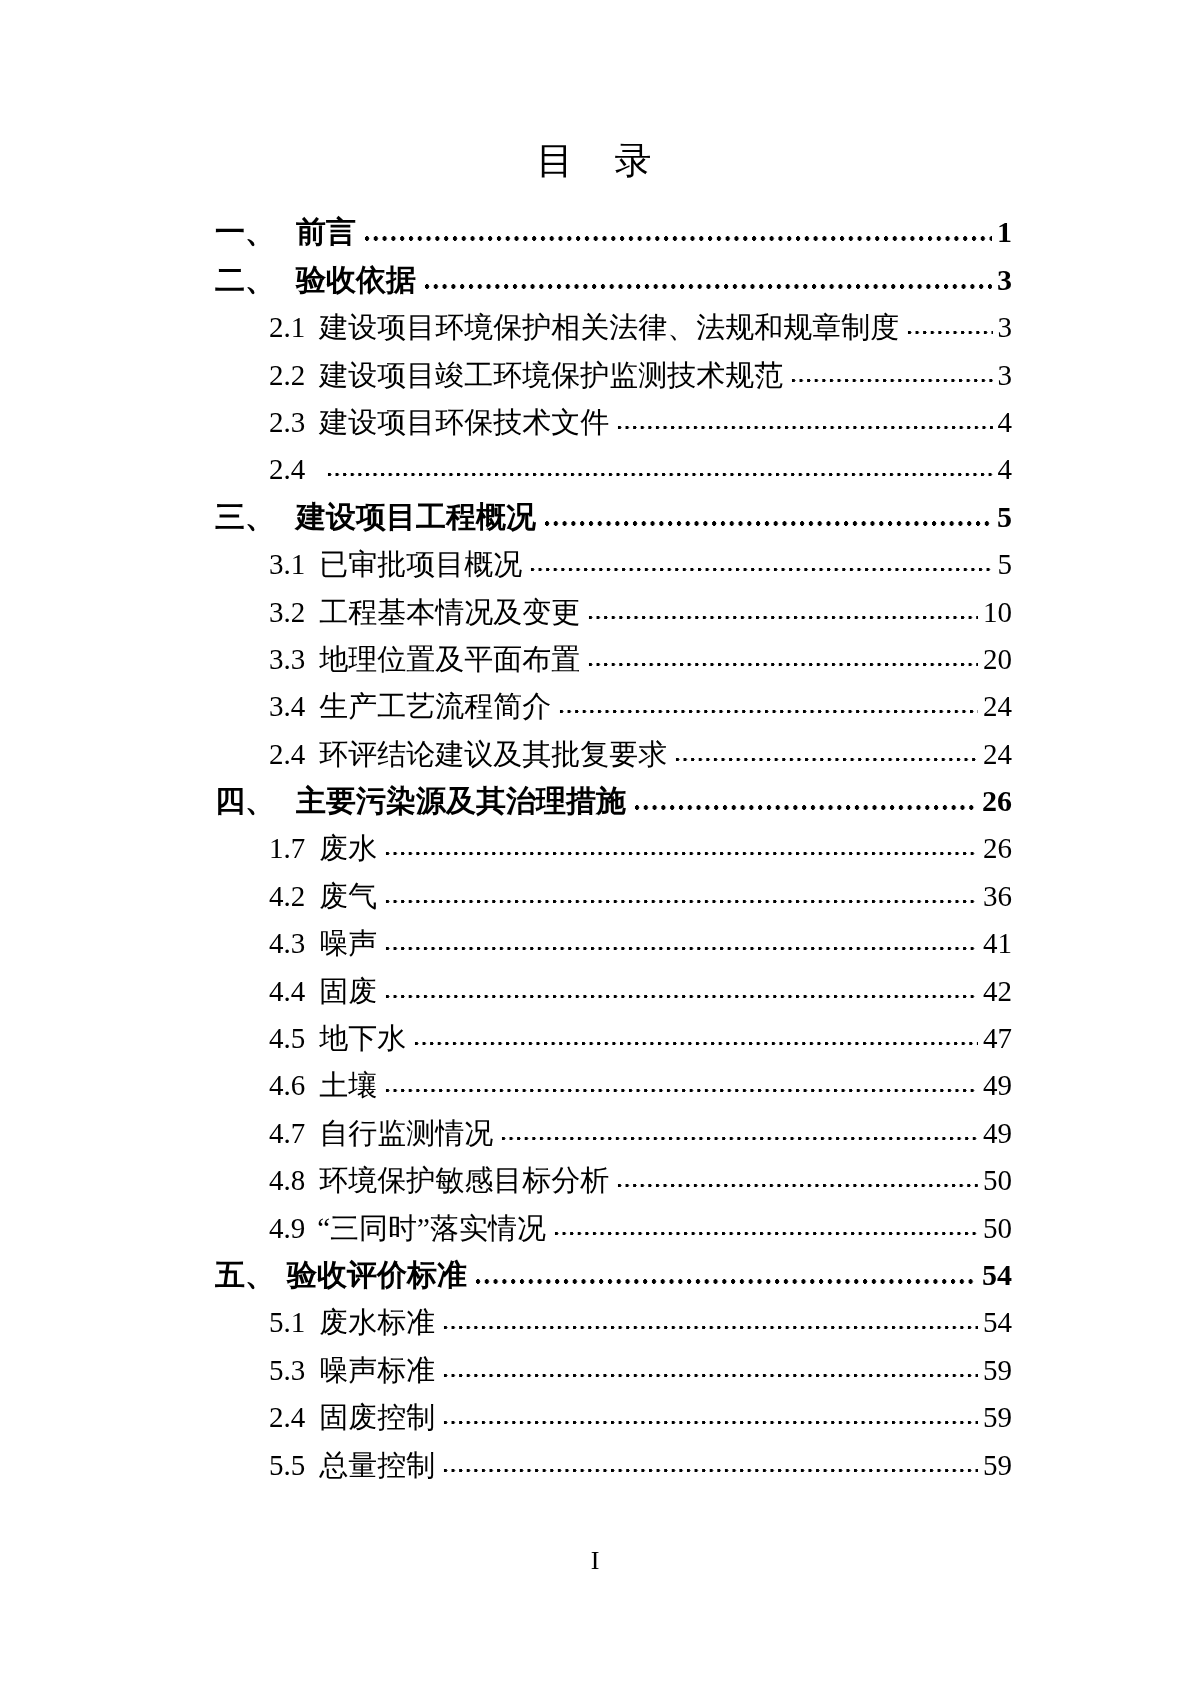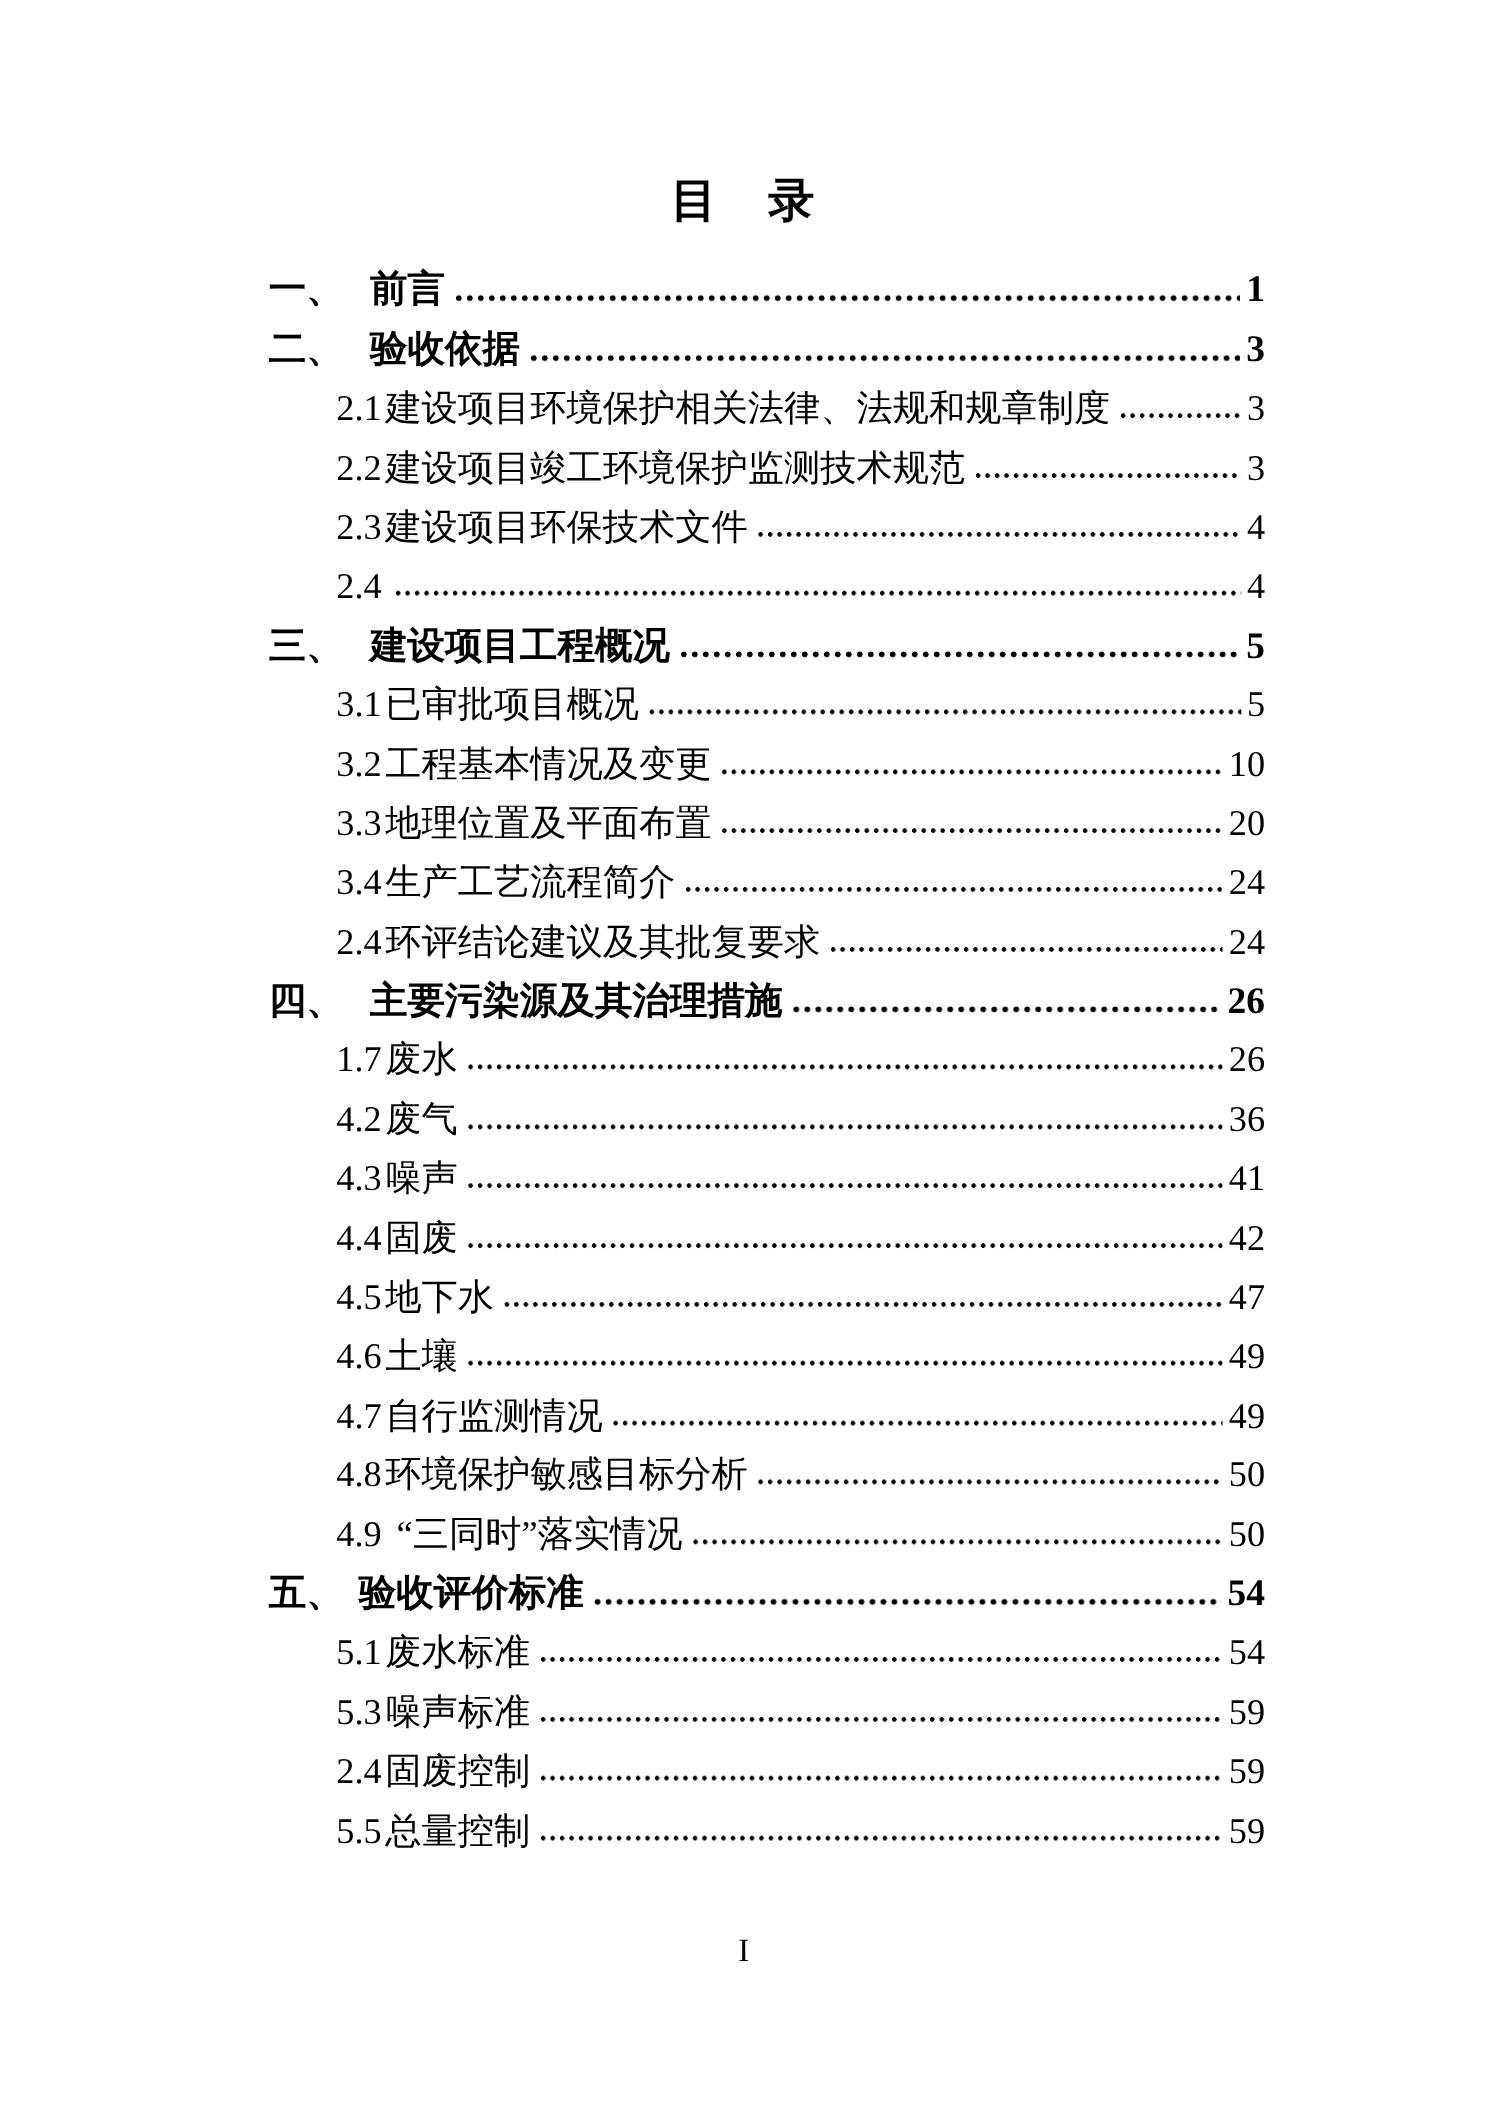--- a/index.html
+++ b/index.html
@@ -3,36 +3,36 @@
 <meta charset="utf-8">
 <style>
   html,body { margin:0; padding:0; background:#ffffff; }
   body { width:1190px; height:1683px; overflow:hidden; }
   .page {
     position:relative; width:1190px; height:1683px; background:#ffffff; color:#000;
     font-family:"Liberation Serif","DejaVu Serif",serif;
   }
   .doc-title {
     position:absolute; top:136px; left:0; width:100%;
-    text-align:center; font-size:37px; font-weight:bold;
+    text-align:center; font-size:37px; font-weight:normal;
     white-space:pre; letter-spacing:2px;
   }
   .toc {
     position:absolute; top:206px; left:215px; width:797px;
   }
   .toc-row {
     height:47.4px; display:flex; align-items:flex-end;
     box-sizing:border-box; padding-bottom:6px;
     font-size:29px; line-height:1; white-space:nowrap;
   }
   .toc-row.lvl1 { font-weight:bold; font-size:30px; }
   .toc-row.lvl2 { padding-left:54px; }
   .num { flex:0 0 auto; }
   .lvl1 .num { margin-right:21px; }
-  .lvl2 .num { margin-right:3px; }
+  .lvl2 .num { margin-right:14px; }
   .toc-row.tight .num { margin-right:12px; }
   .title { flex:0 0 auto; }
   .leader {
     flex:1 1 auto; height:7px; margin:0 5px 6px 8px;
     background-image:radial-gradient(circle at 2.5px 3.5px, #000 1.6px, transparent 2px);
     background-size:7.6px 7px; background-repeat:repeat-x; background-position:left center;
   }
   .lvl1 .leader {
     background-image:radial-gradient(circle at 3px 3.5px, #000 2.1px, transparent 2.5px);
     background-size:8.8px 7px; margin-bottom:5px;

